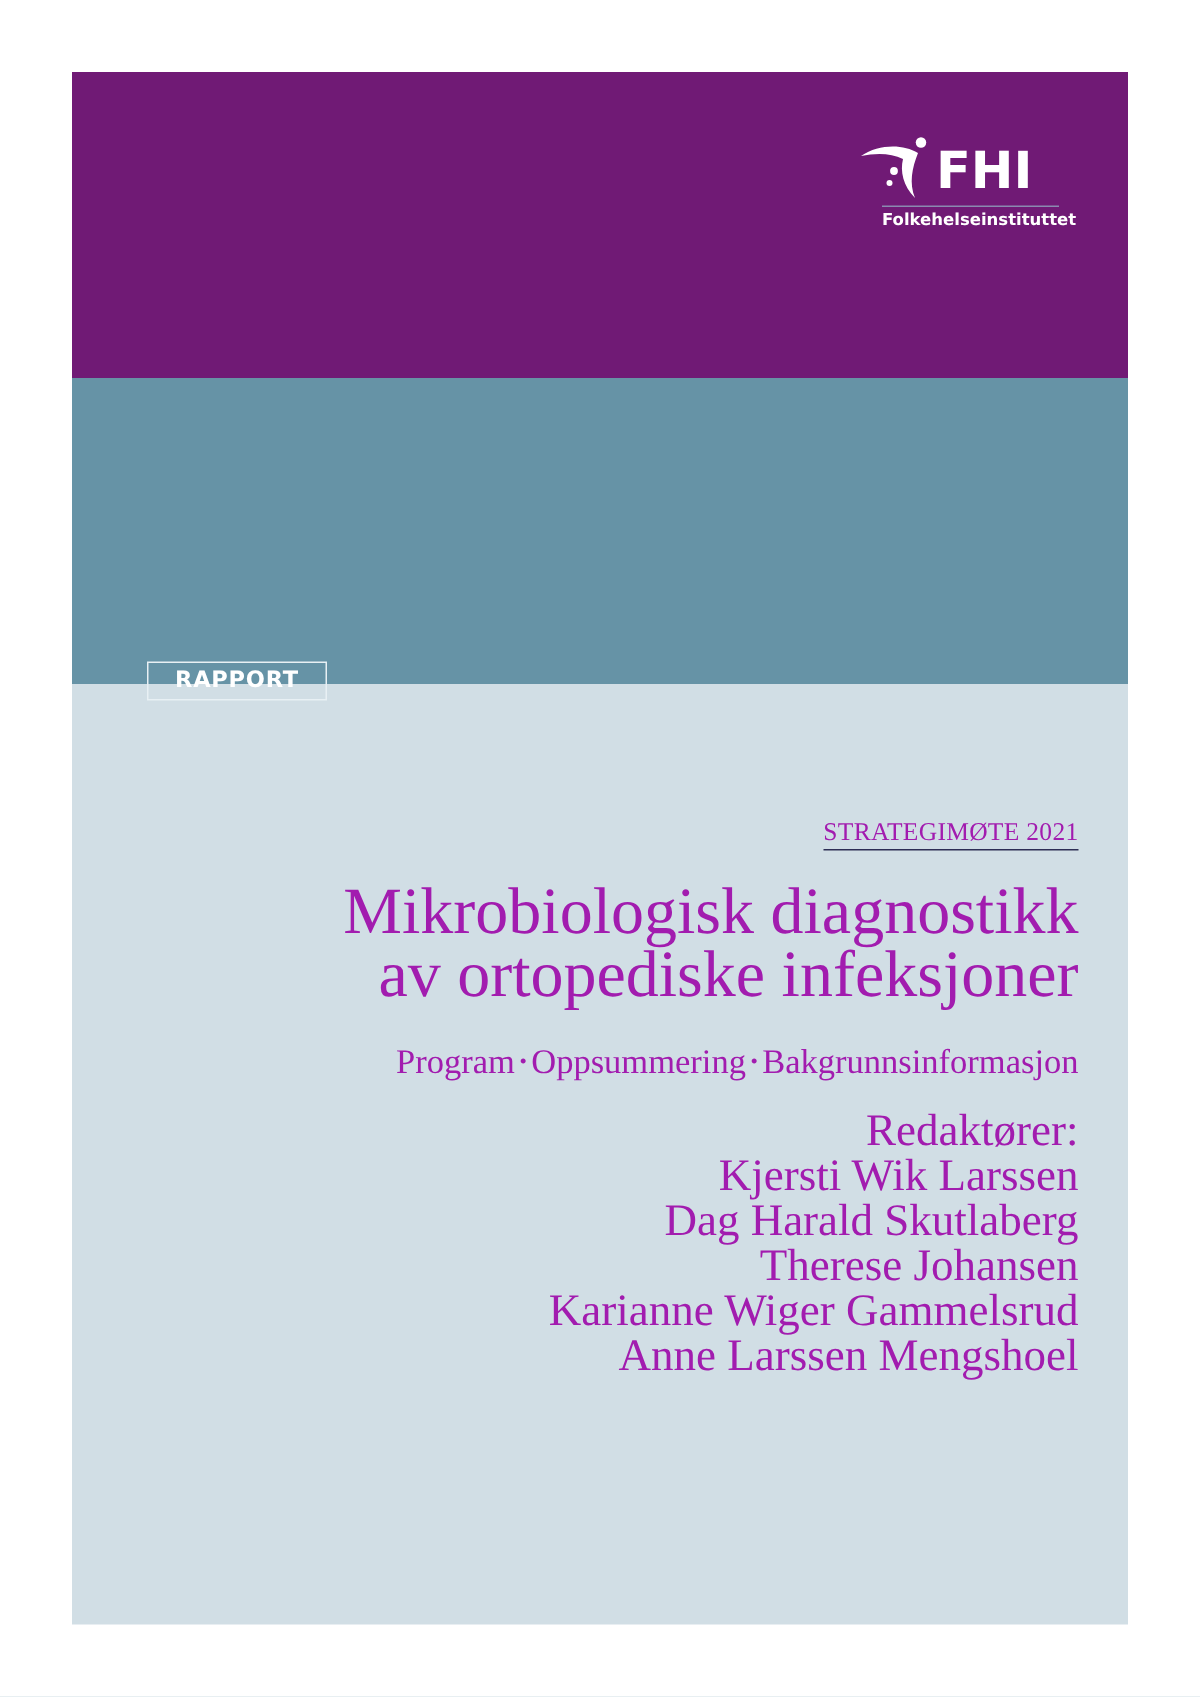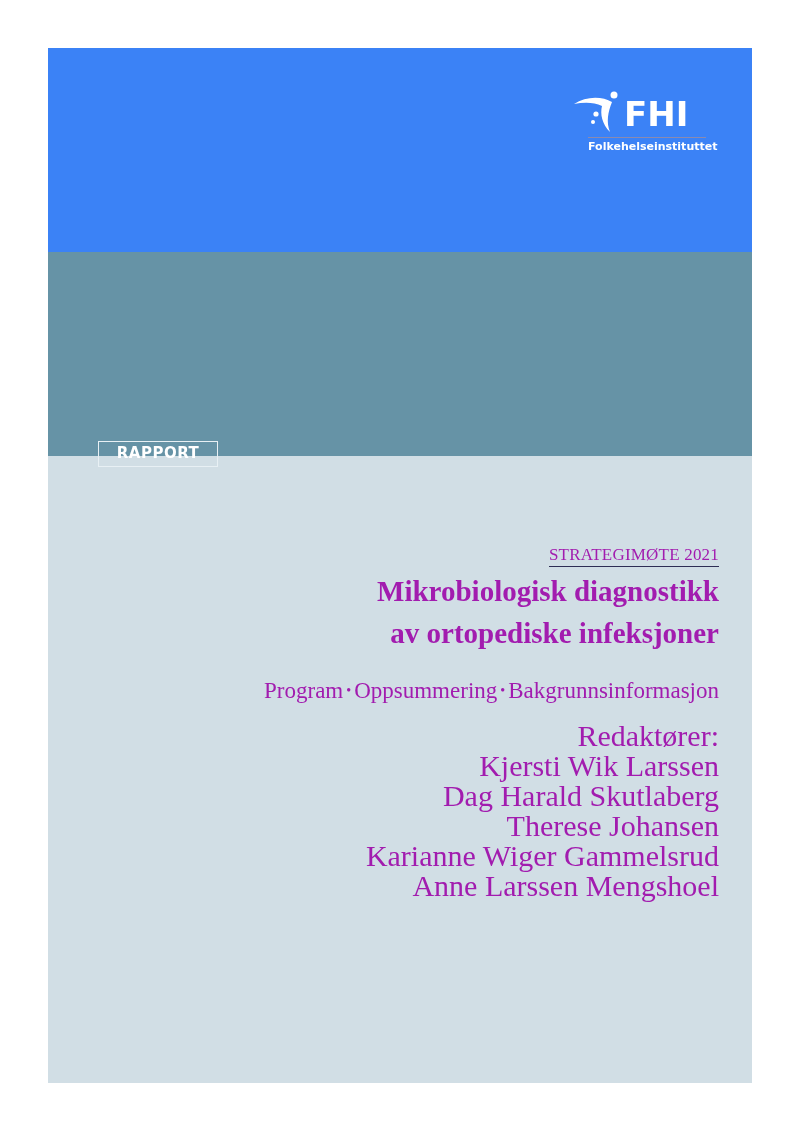--- a/index.html
+++ b/index.html
@@ -5,21 +5,21 @@
     html, body { margin: 0; padding: 0; }
     body {
       width: 800px; height: 1131px; background: #ffffff; position: relative; overflow: hidden;
     }
     .page {
       position: absolute; left: 48px; top: 48px; width: 704px; height: 1035px;
       background: #d1dee5;
     }
     .band-top {
       position: absolute; left: 0; top: 0; width: 704px; height: 204px;
-      background: #3b82f6;
+      background: #701a75;
     }
     .band-mid {
       position: absolute; left: 0; top: 204px; width: 704px; height: 204px;
       background: #6693a6;
     }
     .logo {
       position: absolute; left: 524px; top: 42px; width: 140px; height: 70px;
     }
     .logo-mark { position: absolute; left: 0; top: 0; }
     .logo-text {
@@ -52,22 +52,22 @@
     .content {
       position: absolute; left: 51px; top: 497px; width: 620px;
       font-family: "DejaVu Serif", "Liberation Serif", serif; color: #a21caf; text-align: right;
     }
     .kicker {
       font-family: "Liberation Serif", serif; font-size: 17px; line-height: 20px;
       border-bottom: 1.5px solid #2e2e55; display: inline-block; padding-bottom: 1px;
       letter-spacing: 0.2px;
     }
     .title {
-      font-family: "Liberation Serif", serif; font-size: 29px; line-height: 42px;
-      margin-top: 3px; font-weight: bold;
+      font-family: "Liberation Serif", serif; font-size: 44px; line-height: 42px;
+      margin-top: 20px; font-weight: normal;
     }
     .subtitle {
       font-family: "Liberation Serif", serif; font-size: 23px; line-height: 28px;
       margin-top: 23px;
     }
     .sep { font-size: 14px; vertical-align: 3px; padding: 0 3px; }
     .editors {
       font-family: "Liberation Serif", serif; font-size: 30px; line-height: 30px;
       margin-top: 16px;
     }

